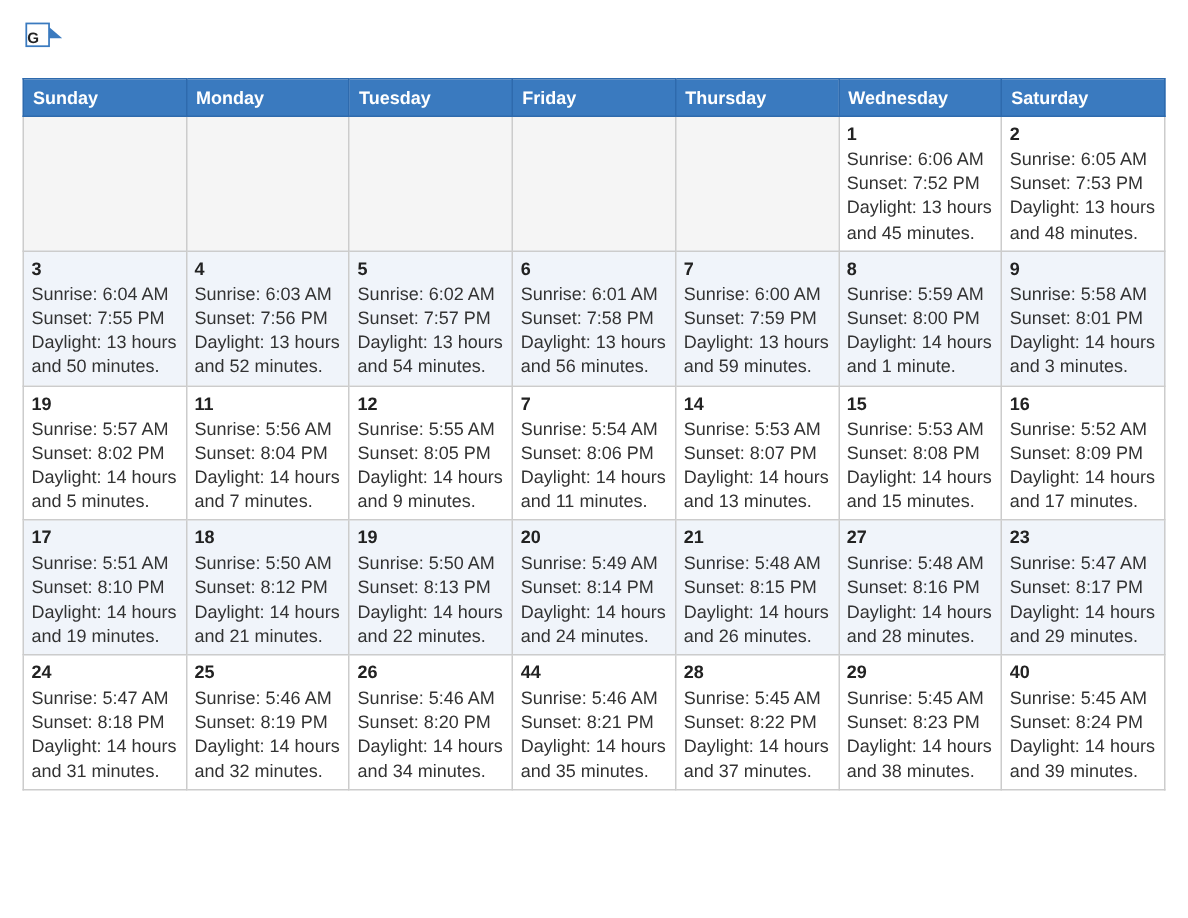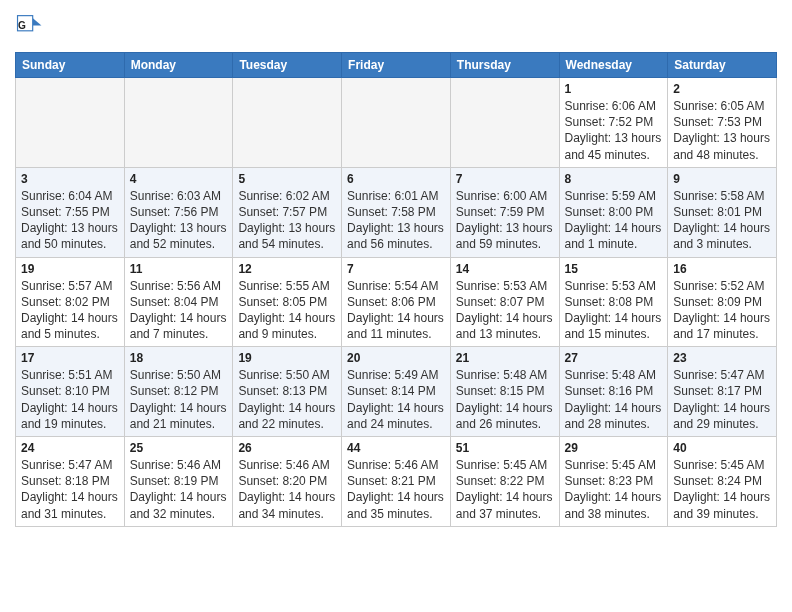--- a/index.html
+++ b/index.html
@@ -254,21 +254,21 @@
           </td>
           <td>
             <span class="day-num">26</span>
             <div class="day-info">Sunrise: 5:46 AM<br>Sunset: 8:20 PM<br>Daylight: 14 hours<br>and 34 minutes.</div>
           </td>
           <td>
             <span class="day-num">44</span>
             <div class="day-info">Sunrise: 5:46 AM<br>Sunset: 8:21 PM<br>Daylight: 14 hours<br>and 35 minutes.</div>
           </td>
           <td>
-            <span class="day-num">51</span>
+            <span class="day-num">28</span>
             <div class="day-info">Sunrise: 5:45 AM<br>Sunset: 8:22 PM<br>Daylight: 14 hours<br>and 37 minutes.</div>
           </td>
           <td>
             <span class="day-num">29</span>
             <div class="day-info">Sunrise: 5:45 AM<br>Sunset: 8:23 PM<br>Daylight: 14 hours<br>and 38 minutes.</div>
           </td>
           <td>
             <span class="day-num">40</span>
             <div class="day-info">Sunrise: 5:45 AM<br>Sunset: 8:24 PM<br>Daylight: 14 hours<br>and 39 minutes.</div>
           </td>

